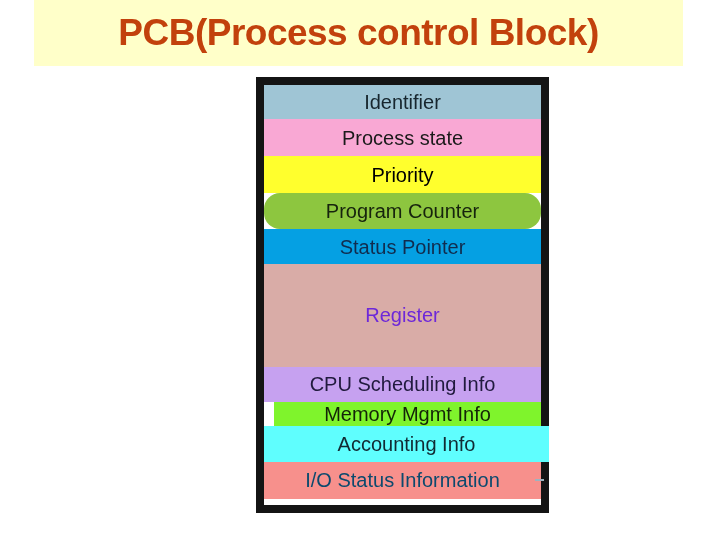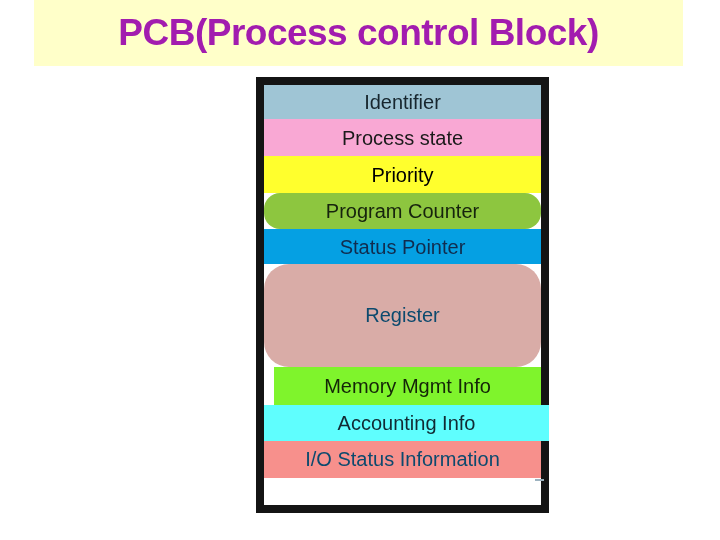--- a/index.html
+++ b/index.html
@@ -56,59 +56,62 @@
     line-height: 1;
     white-space: nowrap;
   }
   .trow-0 { height: 34px; }
   .trow-1 { height: 37px; }
   .trow-2 { height: 37px; }
   .trow-3 { height: 36px; }
   .trow-4 { height: 35px; }
   .trow-5 { height: 102.5px; }
   .trow-6 { height: 35px; }
-  .trow-7 { height: 38px; margin-left: 10px; }
+  .trow-7 { height: 24px; margin-left: 10px; }
   .trow-8 { height: 36px; width: 285px; position: relative; z-index: 2; }
   .trow-9 { height: 37px; }
   .tick {
     position: absolute;
     left: 535px;
     top: 479px;
     width: 9px;
     height: 2px;
     background: #9db3c0;
   }
 </style>
 </head>
 <body style="background: rgb(255, 255, 255);">
 
 <div class="slide">
 
   <div class="title-bar" style="background: rgb(255, 255, 201);">
-    <span class="title-text" style="color: #a21caf;">PCB(Process control Block)</span>
+    <span class="title-text" style="color: #c2410c;">PCB(Process control Block)</span>
   </div>
 
   <div class="pcb-table" style="border-color: rgb(20, 20, 20);">
     <div class="trow trow-0" style="background: rgb(159, 197, 213); color: rgb(23, 38, 46);">
       <span class="trow-label">Identifier</span>
     </div>
     <div class="trow trow-1" style="background: #f9a8d4; color: rgb(26, 26, 26);">
       <span class="trow-label">Process state</span>
     </div>
     <div class="trow trow-2" style="background: rgb(255, 255, 45); color: #000000;">
       <span class="trow-label">Priority</span>
     </div>
     <div class="trow trow-3" style="background: rgb(141, 198, 63); color: rgb(22, 35, 13); border-radius: 16px;">
       <span class="trow-label">Program Counter</span>
     </div>
     <div class="trow trow-4" style="background: rgb(5, 160, 227); color: rgb(17, 44, 78);">
       <span class="trow-label">Status Pointer</span>
     </div>
-    <div class="trow trow-5" style="background: rgb(217, 172, 167); color: #0c4a6e; border-radius: 25px;">
+    <div class="trow trow-5" style="background: rgb(217, 172, 167); color: #6d28d9;">
       <span class="trow-label">Register</span>
+    </div>
+    <div class="trow trow-6" style="background: rgb(198, 161, 240); color: rgb(33, 26, 62);">
+      <span class="trow-label">CPU Scheduling Info</span>
     </div>
     <div class="trow trow-7" style="background: rgb(127, 244, 44); color: rgb(20, 37, 8);">
       <span class="trow-label">Memory Mgmt Info</span>
     </div>
     <div class="trow trow-8" style="background: rgb(95, 254, 254); color: rgb(17, 42, 51);">
       <span class="trow-label">Accounting Info</span>
     </div>
     <div class="trow trow-9" style="background: rgb(247, 144, 140); color: #0c4a6e;">
       <span class="trow-label">I/O Status Information</span>
     </div>

